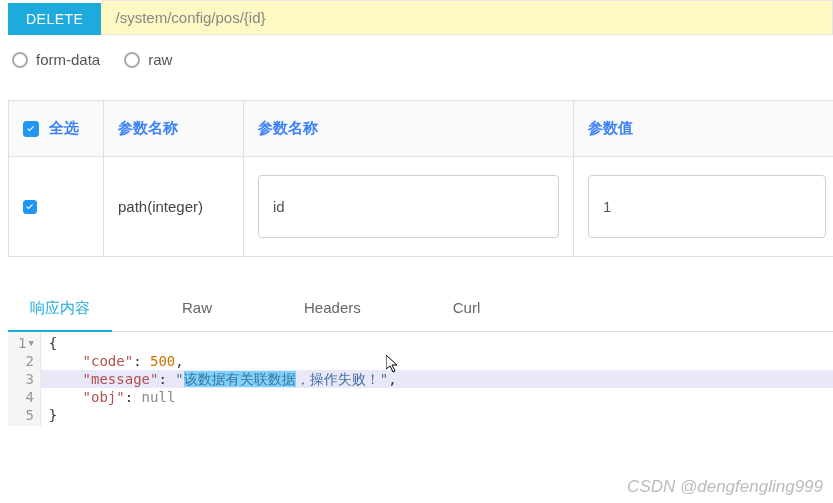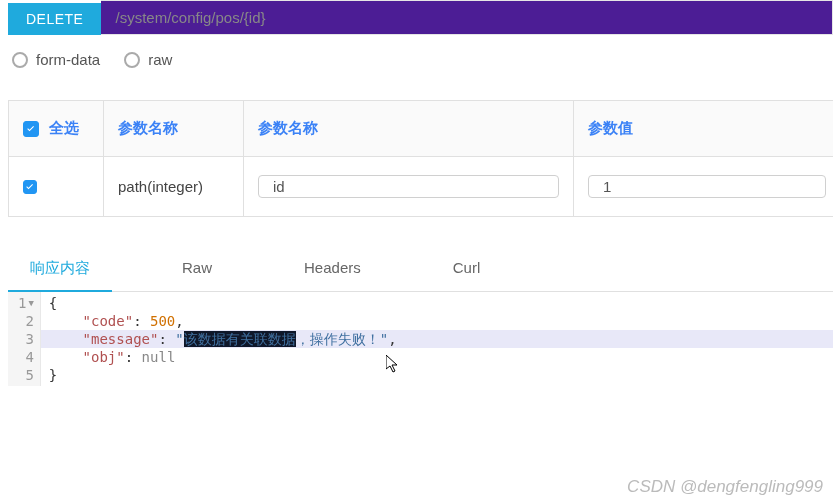--- a/index.html
+++ b/index.html
@@ -1,20 +1,20 @@
 <!DOCTYPE html>
 <html><head>
 <meta charset="utf-8">
 <style>
 * { box-sizing: border-box; margin: 0; padding: 0; }
 body { font-family: -apple-system, "Helvetica Neue", Arial, sans-serif; font-size: 14px; color: #333; background: #fff; width: 833px; height: 503px; overflow: hidden; position: relative; }
 
 .url-bar { display: flex; align-items: flex-end; margin: 0 0 8px 8px; border-radius: 17px; }
 .method-badge { background: #1faadd; color: #fff; padding: 8px 18px; font-size: 14px; font-weight: 500; letter-spacing: 0.5px; display: flex; align-items: center; }
-.url-input { flex: 1; border: 1px solid #e5e5e5; border-left: none; padding: 8px 14px; color: #888; font-size: 15px; background: #4c1d95; }
+.url-input { flex: 1; border: 1px solid #e5e5e5; border-left: none; padding: 8px 14px; color: #888; font-size: 15px; background: #fef9c3; }
 
 .body-types { display: flex; align-items: center; gap: 24px; padding: 8px 12px; margin-bottom: 24px; }
 .radio-item { display: flex; align-items: center; gap: 8px; cursor: pointer; }
 .radio-circle { width: 16px; height: 16px; border: 2px solid #aaa; border-radius: 50%; display: flex; align-items: center; justify-content: center; }
 .radio-circle.checked { border-color: #2196f3; }
 .radio-circle.checked::after { content: ""; width: 8px; height: 8px; background: #2196f3; border-radius: 50%; }
 .radio-label { color: #555; font-size: 15px; }
 
 .params-table { border: 1px solid #e0e0e0; margin-left: 8px; width: 100%; }
 .params-row { display: flex; }
@@ -23,39 +23,39 @@
 .params-header .params-cell { font-weight: 600; color: #3b82f6; border-bottom: 1px solid #e0e0e0; }
 .col-check { width: 95px; gap: 10px; }
 .col-type { width: 140px; }
 .col-name { width: 330px; }
 .col-value { flex: 1; border-right: none; }
 
 .checkbox { width: 16px; height: 16px; border: 1px solid #2196f3; border-radius: 3px; background: #2196f3; display: flex; align-items: center; justify-content: center; cursor: pointer; }
 .checkbox svg { width: 12px; height: 12px; fill: #fff; }
 .checkbox.small { width: 14px; height: 14px; }
 
-.text-input { width: 100%; border: 1px solid #d0d0d0; border-radius: 4px; padding: 2px 14px; font-size: 15px; color: #555; }
+.text-input { width: 100%; border: 1px solid #d0d0d0; border-radius: 4px; padding: 22px 14px; font-size: 15px; color: #555; }
 
 .tabs { display: flex; border-bottom: 1px solid #e0e0e0; margin-top: 30px; margin-left: 8px; gap: 48px; }
 .tab { padding: 12px 22px; color: #666; font-size: 15px; cursor: pointer; }
 .tab.active { color: #1faadd; border-bottom: 2px solid #1faadd; margin-bottom: -1px; }
 
 .code-editor { margin-left: 8px; display: flex; font-family: Consolas, Monaco, monospace; font-size: 14px; border-top: none; }
 .gutter { background: #f5f5f5; color: #999; text-align: right; padding: 2px 6px 2px 10px; user-select: none; border-right: 1px solid #e8e8e8; }
 .gutter-line { height: 18px; line-height: 18px; display: flex; align-items: center; justify-content: flex-end; gap: 2px; }
 .fold { font-size: 9px; color: #999; }
 .code-body { flex: 1; padding: 2px 0; }
 .code-line { height: 18px; line-height: 18px; padding: 0 8px; white-space: pre; }
 .hl { background: #e8e8f8; width: 100%; display: block; }
 .key { color: #b05050; }
 .str { color: #4070a0; }
 .num { color: #d07000; }
 .null { color: #888; }
 .punc { color: #333; }
-.sel { background: #0f172a; }
+.sel { background: #7dd3fc; }
 
 .cursor-svg { position: absolute; left: 386px; top: 355px; pointer-events: none; }
 
 .watermark { position: absolute; bottom: 6px; right: 10px; color: #bbb; font-size: 17px; font-style: italic; }
 </style>
 </head>
 <body>
 
 <div class="url-bar">
   <div class="method-badge">DELETE</div>

